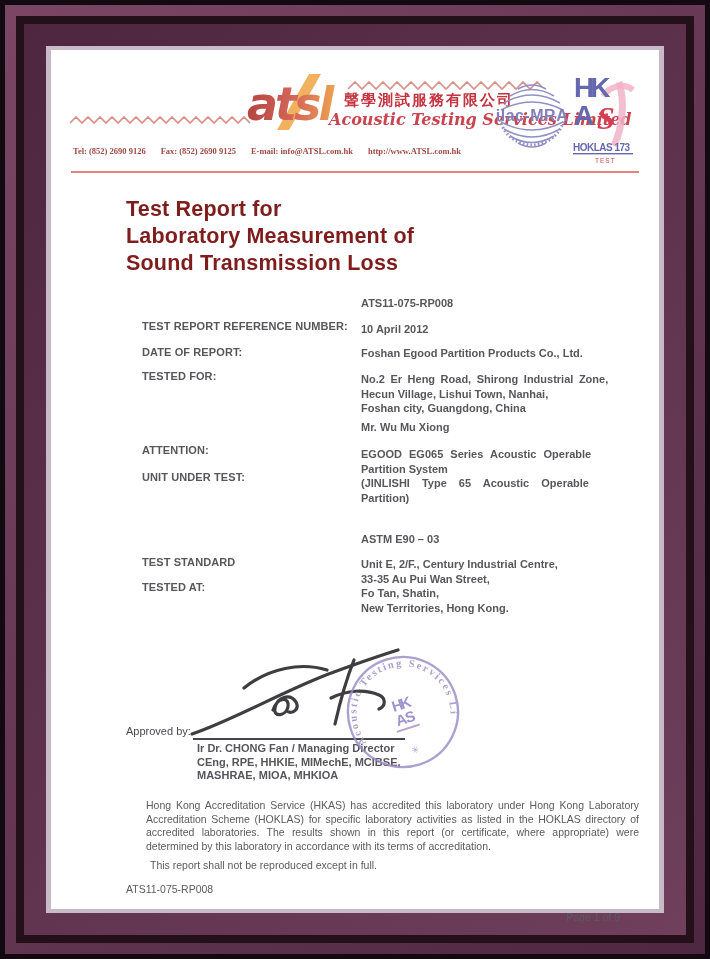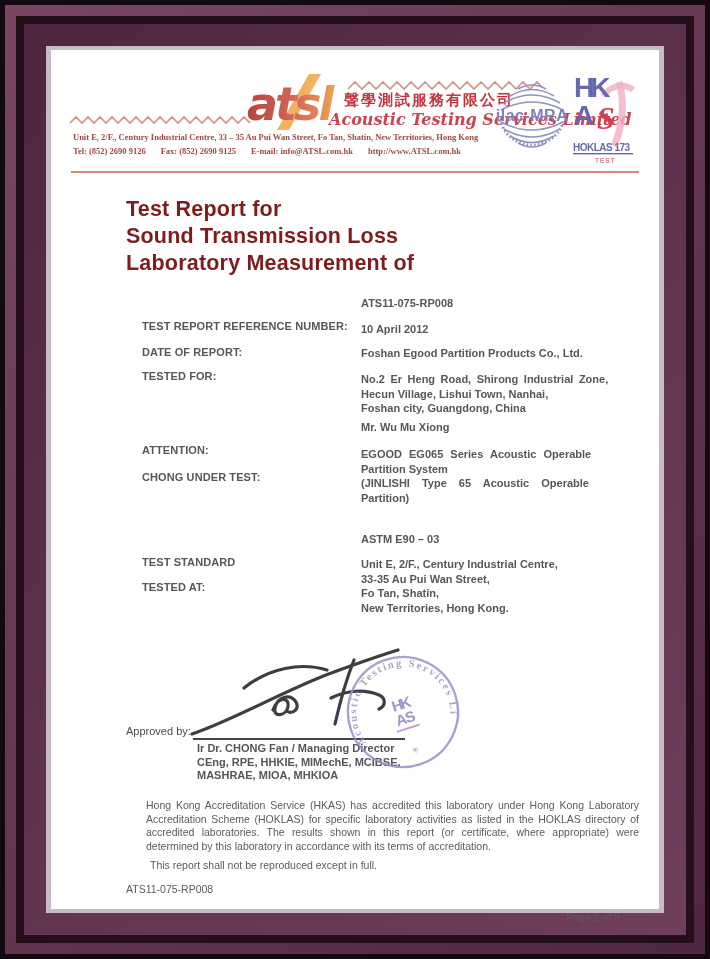--- a/index.html
+++ b/index.html
@@ -81,21 +81,20 @@
       <text x="0" y="46" font-family="DejaVu Sans, sans-serif" font-size="46" font-weight="bold" font-style="italic" letter-spacing="-3" fill="url(#lg1)">atsl</text>
     </svg>
 
     <svg class="hdr-zigzag" style="left:296px;top:28px;" width="196" height="14" viewBox="0 0 196 14">
       <path d="M1 11 L8 4 L15 11 L22 4 L29 11 L36 4 L43 11 L50 4 L57 11 L64 4 L71 11 L78 4 L85 11 L92 4 L99 11 L106 4 L113 11 L120 4 L127 11 L134 4 L141 11 L148 4 L155 11 L162 4 L169 11 L176 4 L183 11 L190 4 L195 9" fill="none" stroke="#d89088" stroke-width="1.6"></path>
     </svg>
 
     <div class="cn-name">聲學測試服務有限公司</div>
     <div class="en-name">Acoustic Testing Services Limited</div>
 
-    <div class="addr">Unit E, 2/F., Century Industrial Centre, 33 – 35 Au Pui Wan Street, Fo Tan, Shatin, New Territories, Hong Kong</div>
     <div class="contact">
       <span>Tel: (852) 2690 9126</span>
       <span>Fax: (852) 2690 9125</span>
       <span>E-mail: info@ATSL.com.hk</span>
       <span>http://www.ATSL.com.hk</span>
     </div>
     <div class="divider"></div>
 
     <svg class="ilac" width="76" height="80" viewBox="0 0 76 80">
       <g fill="none" stroke="#9090c4" stroke-width="1.5">
@@ -118,22 +117,22 @@
       <text x="1" y="25" font-family="Liberation Sans, sans-serif" font-size="28" font-weight="bold" letter-spacing="-4" fill="#6568ae">HK</text>
       <text x="1" y="53" font-family="Liberation Sans, sans-serif" font-size="28" font-weight="bold" fill="#6568ae">A</text>
       <text x="24" y="57" font-family="Liberation Serif, serif" font-size="32" font-weight="bold" font-style="italic" fill="#d63d55">S</text>
       <text x="0" y="79" font-family="Liberation Sans, sans-serif" font-size="10" font-weight="bold" fill="#6568ae" letter-spacing="-0.5">HOKLAS 173</text>
       <rect x="0" y="81" width="60" height="1.4" fill="#6568ae"></rect>
       <text x="22" y="91" font-family="Liberation Sans, sans-serif" font-size="6.5" fill="#c84a50" letter-spacing="1">TEST</text>
     </svg>
 
     <div class="title">
       <div>Test Report for</div>
+      <div>Laboratory Measurement of</div>
       <div>Sound Transmission Loss</div>
-      <div>Laboratory Measurement of</div>
     </div>
 
     <div class="row" style="top:246px">
       <span class="lbl">TEST REPORT REFERENCE NUMBER:</span>
       <div class="val">
           <div>ATS11-075-RP008</div>
         </div>
     </div>
     <div class="row" style="top:272px">
       <span class="lbl">DATE OF REPORT:</span>
@@ -155,21 +154,21 @@
         <div>Foshan city, Guangdong, China</div>
       </div>
     </div>
     <div class="row" style="top:370px">
       <span class="lbl">ATTENTION:</span>
       <div class="val">
           <div>Mr. Wu Mu Xiong</div>
         </div>
     </div>
     <div class="row" style="top:397px">
-      <span class="lbl">CHONG UNDER TEST:</span>
+      <span class="lbl">UNIT UNDER TEST:</span>
       <div class="val">
         <div class="ws1">EGOOD EG065 Series Acoustic Operable</div>
         <div>Partition System</div>
         <div class="ws3">(JINLISHI Type 65 Acoustic Operable</div>
         <div>Partition)</div>
       </div>
     </div>
     <div class="row" style="top:482px">
       <span class="lbl">TEST STANDARD</span>
       <div class="val">

